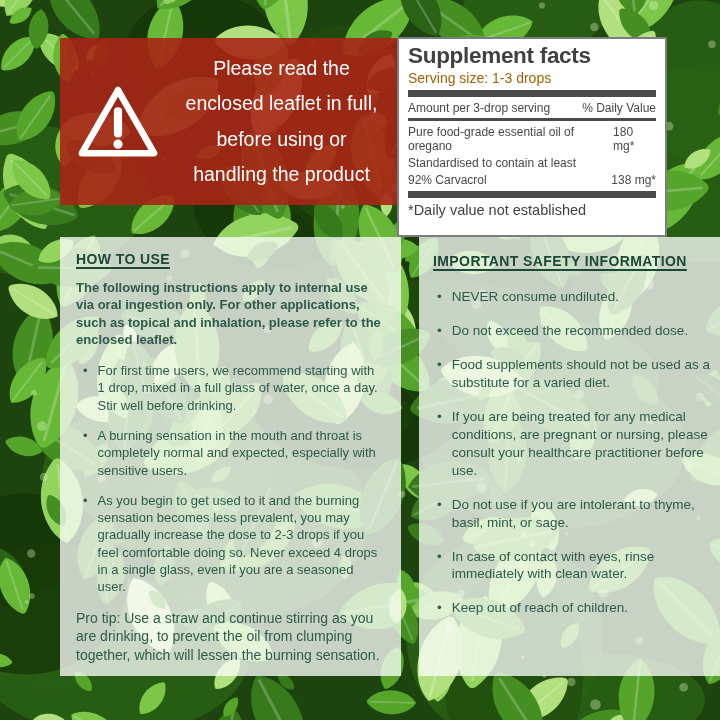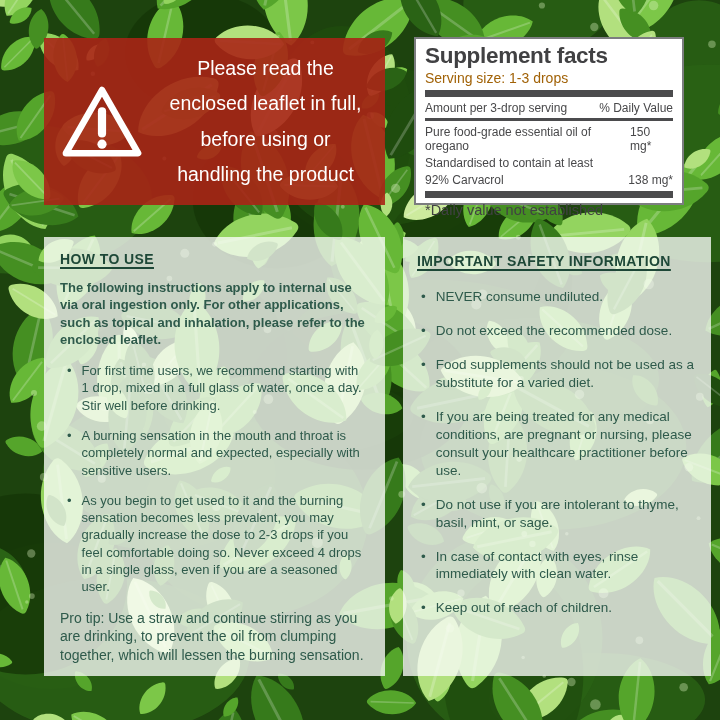--- a/index.html
+++ b/index.html
@@ -1,34 +1,34 @@
 <!DOCTYPE html>
 <html><head>
 <meta charset="utf-8">
 <style>
   html,body{margin:0;padding:0;}
   body{
     width:720px;height:720px;position:relative;overflow:hidden;
     font-family:"Liberation Sans",sans-serif;background:#2a5c17;
   }
   #leaf-bg{position:absolute;left:0;top:0;width:720px;height:720px;display:block;}
-  .panel{position:absolute;box-sizing:border-box;}
+  .panel{position:absolute;box-sizing:border-box;margin-left:16px;}
 
   
   .warning{
     left:44px;top:38px;width:341px;height:167px;
     background:rgba(169,37,22,.9);
     display:flex;align-items:center;color:#ffffff;
   }
   .warning .icon-col{width:116px;display:flex;justify-content:center;align-items:center;}
   .warning .msg{flex:1;text-align:center;font-size:19.5px;line-height:1.82;padding-right:14px;font-weight:400;}
 
   
   .facts{
-    left:414px;top:37px;width:270px;height:168px;
+    left:381px;top:37px;width:270px;height:200px;
     background:#ffffff;border:2px solid #7c7d80;color:#48484a;
     padding:5px 9px 4px 9px;
   }
   .facts .ftitle{font-size:22.5px;font-weight:bold;letter-spacing:-.3px;color:#414143;line-height:1.05;}
   .facts .serving{font-size:14px;margin-top:2px;color:#a16207;}
   .fbar{height:7px;background:#4b4b4d;margin:4px 0;}
   .fbar.thin{height:3px;margin:3px 0 4px 0;}
   .frow{display:flex;justify-content:space-between;align-items:baseline;}
   .hdr{font-size:12px;margin:2px 0 1px 0;}
   .nrow{font-size:12px;margin:3px 0;}
@@ -1115,21 +1115,21 @@
   <div class="ftitle">Supplement facts</div>
   <div class="serving">Serving size: 1-3 drops</div>
   <div class="fbar"></div>
   <div class="frow hdr">
     <span>Amount per 3-drop serving</span>
     <span>% Daily Value</span>
   </div>
   <div class="fbar thin"></div>
   <div class="frow nrow">
     <span>Pure food-grade essential oil of oregano</span>
-    <span>150 mg*</span>
+    <span>180 mg*</span>
   </div>
   <div class="frow nrow">
     <span>Standardised to contain at least</span>
     <span></span>
   </div>
   <div class="frow nrow">
     <span>92% Carvacrol</span>
     <span>138 mg*</span>
   </div>
   <div class="fbar"></div>

